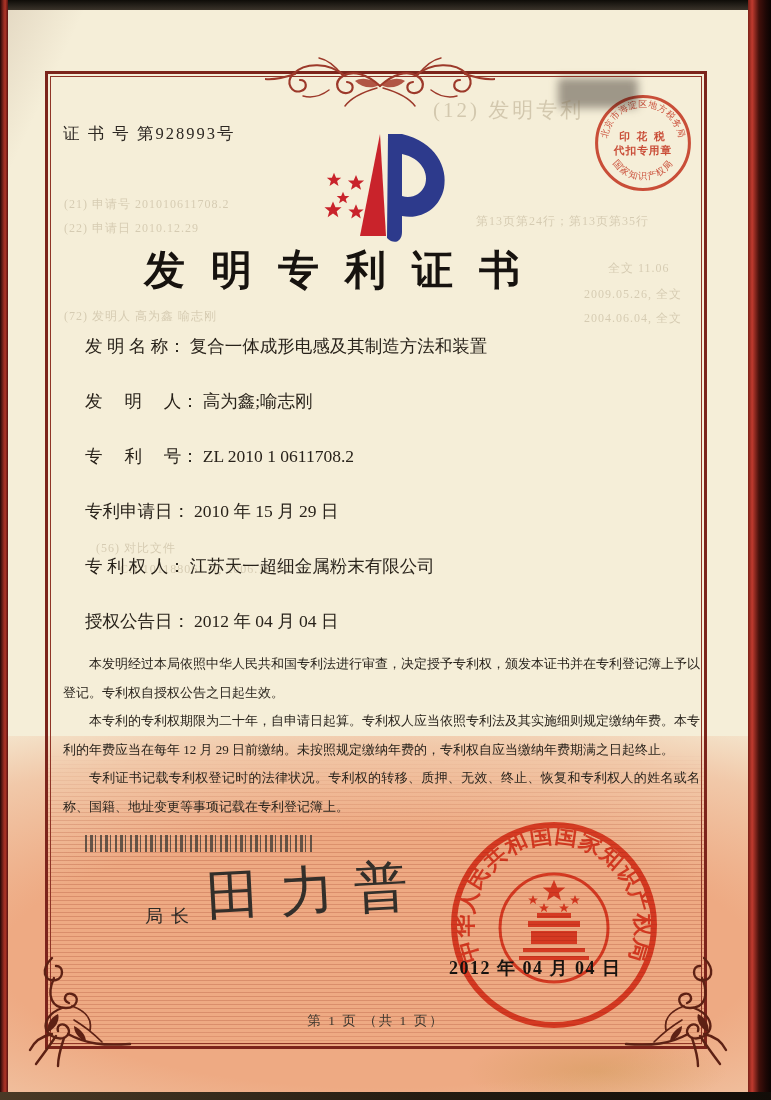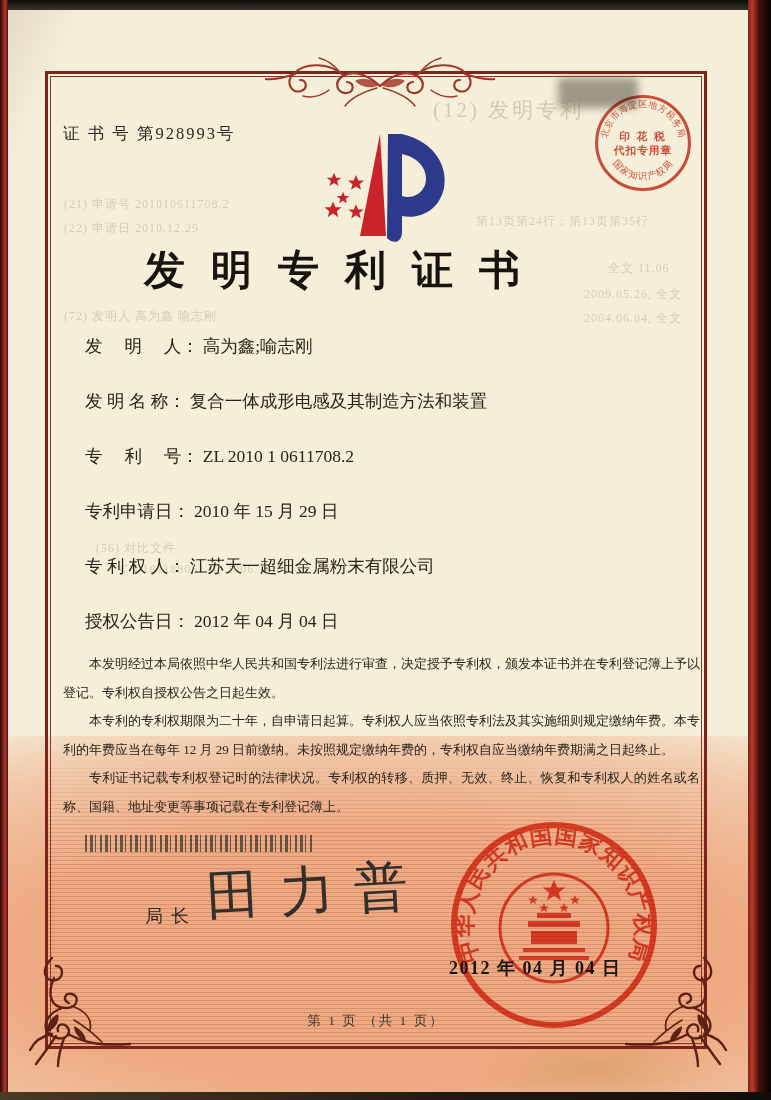--- a/index.html
+++ b/index.html
@@ -115,24 +115,24 @@
       <use href="#st" transform="translate(27,66) scale(.7)"></use>
       <use href="#st" transform="translate(17,78) scale(.95)"></use>
       <use href="#st" transform="translate(40,80) scale(.85)"></use>
     </svg>
 
     <div class="abs certno">证 书 号 第928993号</div>
     <div class="abs title">发明专利证书</div>
 
     <div class="abs fields">
       <div class="fieldrow">
+        <span class="flabel">发 明 名 称：</span><span class="fvalue">复合一体成形电感及其制造方法和装置</span>
+      </div>
+      <div class="fieldrow">
         <span class="flabel">发　 明　 人：</span><span class="fvalue">高为鑫;喻志刚</span>
-      </div>
-      <div class="fieldrow">
-        <span class="flabel">发 明 名 称：</span><span class="fvalue">复合一体成形电感及其制造方法和装置</span>
       </div>
       <div class="fieldrow">
         <span class="flabel">专　 利　 号：</span><span class="fvalue">ZL 2010 1 0611708.2</span>
       </div>
       <div class="fieldrow">
         <span class="flabel">专利申请日：</span><span class="fvalue">2010 年 15 月 29 日</span>
       </div>
       <div class="fieldrow">
         <span class="flabel">专 利 权 人：</span><span class="fvalue">江苏天一超细金属粉末有限公司</span>
       </div>

